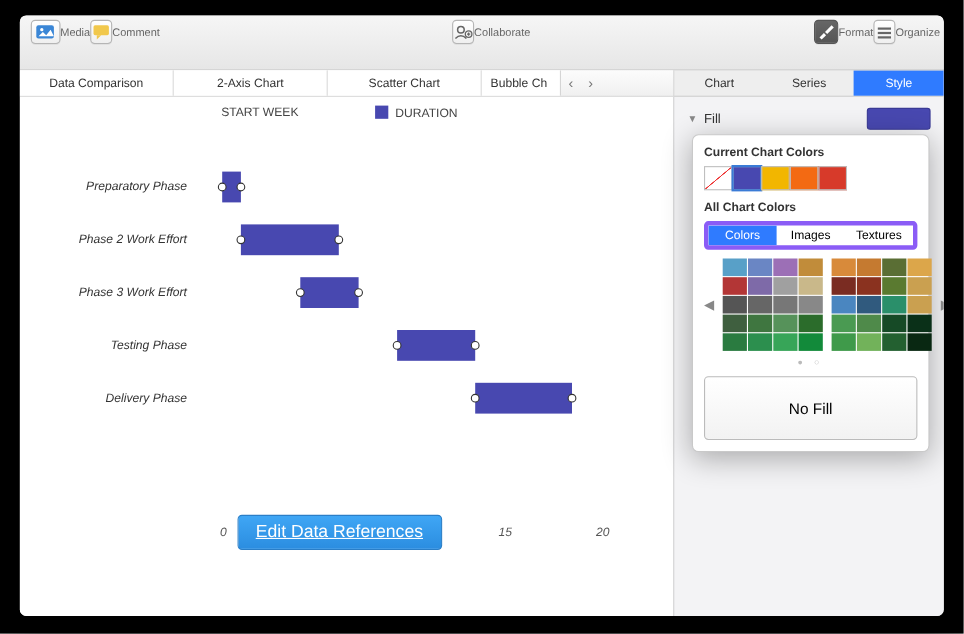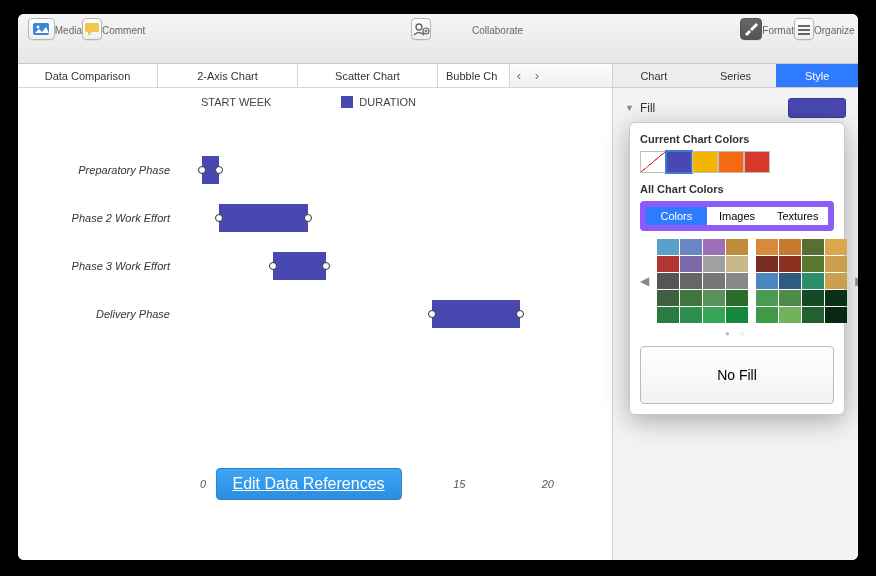--- a/index.html
+++ b/index.html
@@ -6,21 +6,21 @@
 body { font-family: -apple-system, "Helvetica Neue", Arial, sans-serif; font-size: 12px; background: #000; width: 876px; height: 576px; overflow: hidden; }
 .window { position: absolute; top: 14px; left: 18px; width: 840px; height: 546px; background: #fff; border-radius: 6px; box-shadow: 0 12px 40px rgba(0,0,0,0.6); overflow: hidden; display: flex; flex-direction: column; }
 
 
 .toolbar { height: 50px; background: linear-gradient(#f6f6f6,#e6e6e6); border-bottom: 1px solid #c7c7c7; display: flex; align-items: flex-start; padding: 4px 10px 0 10px; position: relative; }
 .tbtn { display: flex; align-items: center; width: 54px; cursor: default; }
 .tbtn .bx { width: 38px; height: 22px; border: 1px solid #b5b5b5; border-radius: 4px; background: linear-gradient(#fff,#efefef); display: flex; align-items: center; justify-content: center; font-size: 15px; box-shadow: 0 1px 0 rgba(0,0,0,0.05); }
 .tbtn .bx.active { background: linear-gradient(#666,#555); color: #fff; border-color: #555; }
 .tbtn .lbl { font-size: 10px; color: #666; margin-top: 2px; }
 .toolbar .right { position: absolute; right: 10px; top: 4px; display: flex; }
-.toolbar .collab { position: absolute; left: 50%; transform: translateX(-50%); top: 4px; gap: 41px; }
+.toolbar .collab { position: absolute; left: 50%; transform: translateX(-50%); top: 4px; }
 
 
 .typerow { height: 24px; background: linear-gradient(#fcfcfc,#f0f0f0); border-bottom: 1px solid #d5d5d5; display: flex; align-items: stretch; position: relative; }
 .typetab { flex: 0 0 140px; border-right: 1px solid #d5d5d5; display: flex; align-items: center; justify-content: center; font-size: 11px; color: #333; background: #fff; }
 .typetab.clip { overflow: hidden; flex: 0 0 72px; justify-content: flex-start; padding-left: 8px; white-space: nowrap; }
 .navarrows { display: flex; align-items: center; }
 .navarrows span { width: 18px; text-align: center; color: #777; font-size: 13px; }
 
 
 .main { flex: 1; display: flex; overflow: hidden; gap: 13px; }
@@ -48,21 +48,21 @@
 .tri { color: #888; margin-right: 6px; font-size: 9px; }
 .fillswatch { margin-left: auto; width: 58px; height: 20px; background: #4848b0; border-radius: 3px; border: 1px solid #3a3a95; }
 
 
 .popover { position: absolute; top: 34px; left: 16px; width: 216px; background: #fff; border: 1px solid #c9c9c9; border-radius: 6px; box-shadow: 0 6px 26px rgba(0,0,0,0.3); padding: 10px; z-index: 10; }
 .popover h4 { font-size: 11px; font-weight: 600; margin-bottom: 6px; color: #333; }
 .curcolors { display: flex; gap: 0; margin-bottom: 10px; }
 .curcolors .c { width: 26px; height: 22px; border: 1px solid #bfbfbf; }
 .curcolors .c.sel { outline: 2px solid #3a7bd6; outline-offset: -1px; }
 .nof { background: linear-gradient(to top left, #fff 48%, #e33 49%, #e33 51%, #fff 52%); }
-.seg { display: flex; border: 6px solid #8b5cf6; border-radius: 4px; overflow: hidden; margin-bottom: 8px; }
+.seg { display: flex; border: 4px solid #8b5cf6; border-radius: 4px; overflow: hidden; margin-bottom: 8px; }
 .seg div { flex: 1; font-size: 11px; text-align: center; padding: 3px 0; }
 .seg .on { background: #2f7bff; color: #fff; }
 .grids { display: flex; gap: 8px; align-items: center; }
 .grid { display: grid; grid-template-columns: repeat(4, 22px); grid-auto-rows: 16px; gap: 1px; }
 .grid .c { width: 22px; height: 16px; }
 .scrollarrow { color: #888; font-size: 12px; cursor: default; }
 .dots { text-align: center; margin-top: 6px; color: #bbb; letter-spacing: 4px; font-size: 8px; }
 .nofillbtn { width: 100%; margin-top: 8px; border: 1px solid #bbb; background: linear-gradient(#fff,#f2f2f2); border-radius: 4px; font-size: 14px; padding: 20px; cursor: pointer; }
 
 svg.icon { width: 18px; height: 16px; }
@@ -168,20 +168,29 @@
               <div class="bar" style="left: 35.4px; width: 88.5px;">
                 <div class="handle" style="left: 0px;"></div>
                 <div class="handle" style="left: 100%;"></div>
               </div>
             </div>
           </div>
           <div class="row">
             <div class="rowlab">Phase 3 Work Effort</div>
             <div class="track">
               <div class="bar" style="left: 88.5px; width: 53.1px;">
+                <div class="handle" style="left: 0px;"></div>
+                <div class="handle" style="left: 100%;"></div>
+              </div>
+            </div>
+          </div>
+          <div class="row">
+            <div class="rowlab">Testing Phase</div>
+            <div class="track">
+              <div class="bar" style="left: 177px; width: 70.8px;">
                 <div class="handle" style="left: 0px;"></div>
                 <div class="handle" style="left: 100%;"></div>
               </div>
             </div>
           </div>
           <div class="row">
             <div class="rowlab">Delivery Phase</div>
             <div class="track">
               <div class="bar" style="left: 247.8px; width: 88.5px;">
                 <div class="handle" style="left: 0px;"></div>

